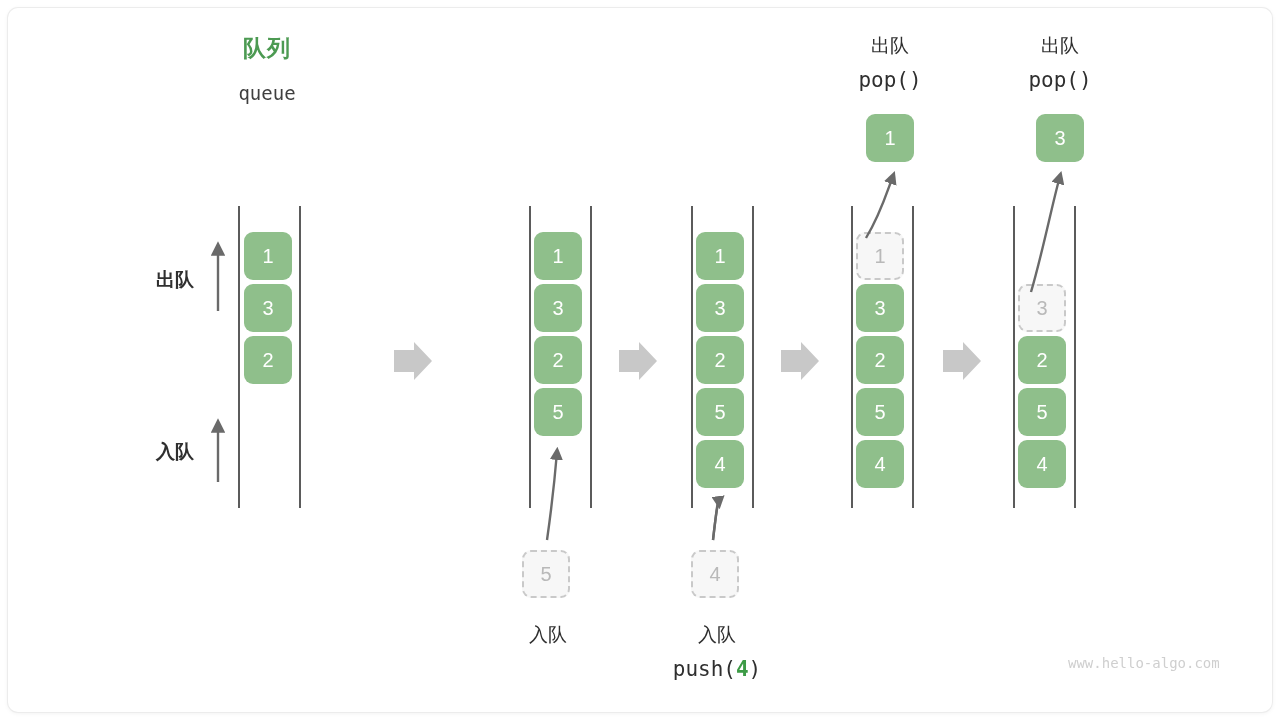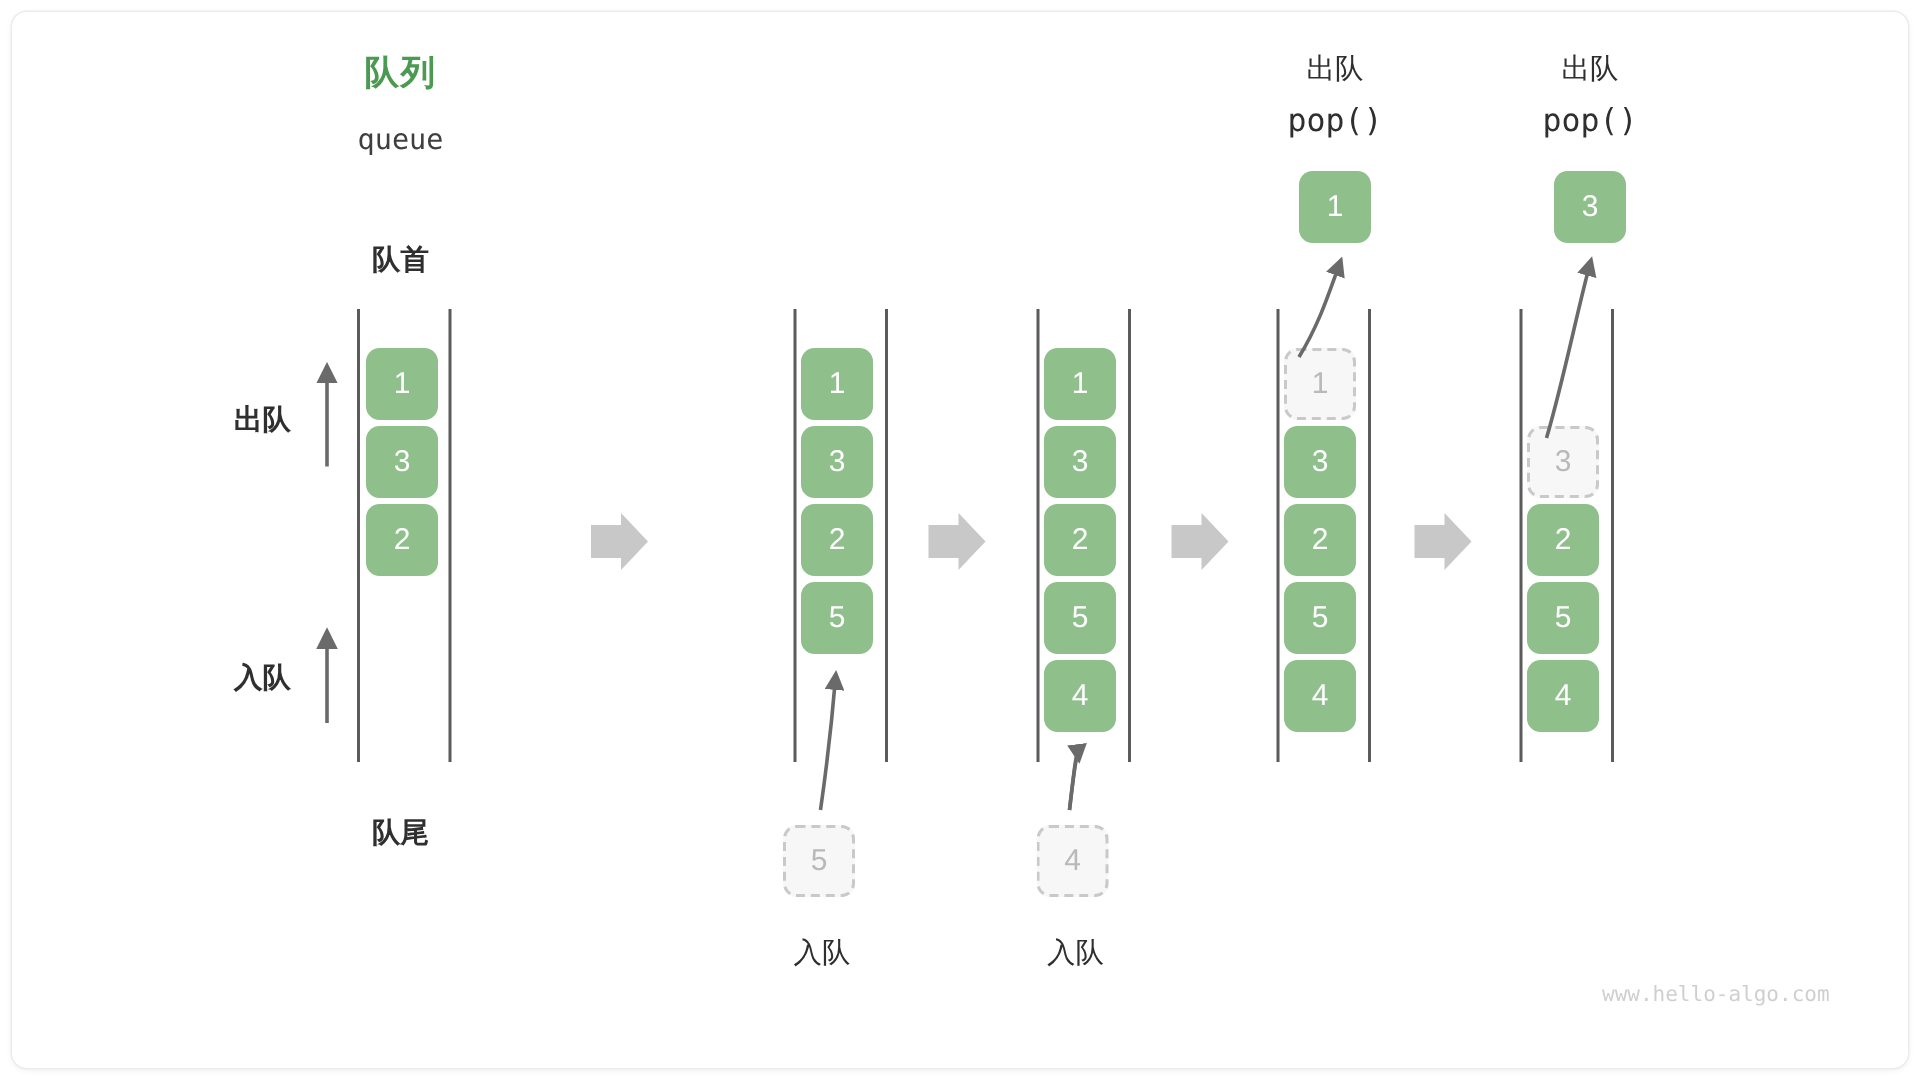--- a/index.html
+++ b/index.html
@@ -114,22 +114,20 @@
 </style>
 </head>
 <body>
 
 <div id="canvas">
   <div class="card"></div>
 
   <div class="abs title-cn" style="left:187px; top:33px; width:160px;">队列</div>
   <div class="abs title-mono" style="left:187px; top:71px; width:160px;margin-top:11px;">queue</div>
 
-  <div class="abs label-bold" style="left:187px; top:160px; width:160px;">队首</div>
-  <div class="abs label-bold" style="left:187px; top:542px; width:160px;">队尾</div>
 
   <div class="abs label-bold" style="left:142px; top:267px; width:66px;">出队</div>
   <div class="abs label-bold" style="left:142px; top:439px; width:66px;">入队</div>
 
   <div class="rail" style="left:238px; top:206px; height:302px;"></div>
   <div class="rail" style="left:299px; top:206px; height:302px;"></div>
   <div class="box" style="left:244px; top:232px;">1</div>
   <div class="box" style="left:244px; top:284px;">3</div>
   <div class="box" style="left:244px; top:336px;">2</div>
 
@@ -144,20 +142,23 @@
 
   <div class="rail" style="left:691px; top:206px; height:302px;"></div>
   <div class="rail" style="left:752px; top:206px; height:302px;"></div>
   <div class="box" style="left:696px; top:232px;">1</div>
   <div class="box" style="left:696px; top:284px;">3</div>
   <div class="box" style="left:696px; top:336px;">2</div>
   <div class="box" style="left:696px; top:388px;">5</div>
   <div class="box" style="left:696px; top:440px;">4</div>
   <div class="box ghost" style="left:691px; top:550px;">4</div>
   <div class="abs op-cn" style="left:632px; top:622px; width:170px;">入队</div>
+  <div class="abs op-mono" style="left:632px; top:657px; width:170px;">
+    <span>push(</span><span class="arg">4</span><span>)</span>
+  </div>
 
   <div class="abs op-cn" style="left:805px; top:33px; width:170px;">出队</div>
   <div class="abs op-mono" style="left:805px; top:68px; width:170px;">pop()</div>
   <div class="box" style="left:866px; top:114px;">1</div>
   <div class="rail" style="left:851px; top:206px; height:302px;"></div>
   <div class="rail" style="left:912px; top:206px; height:302px;"></div>
   <div class="box ghost" style="left:856px; top:232px;">1</div>
   <div class="box" style="left:856px; top:284px;">3</div>
   <div class="box" style="left:856px; top:336px;">2</div>
   <div class="box" style="left:856px; top:388px;">5</div>

